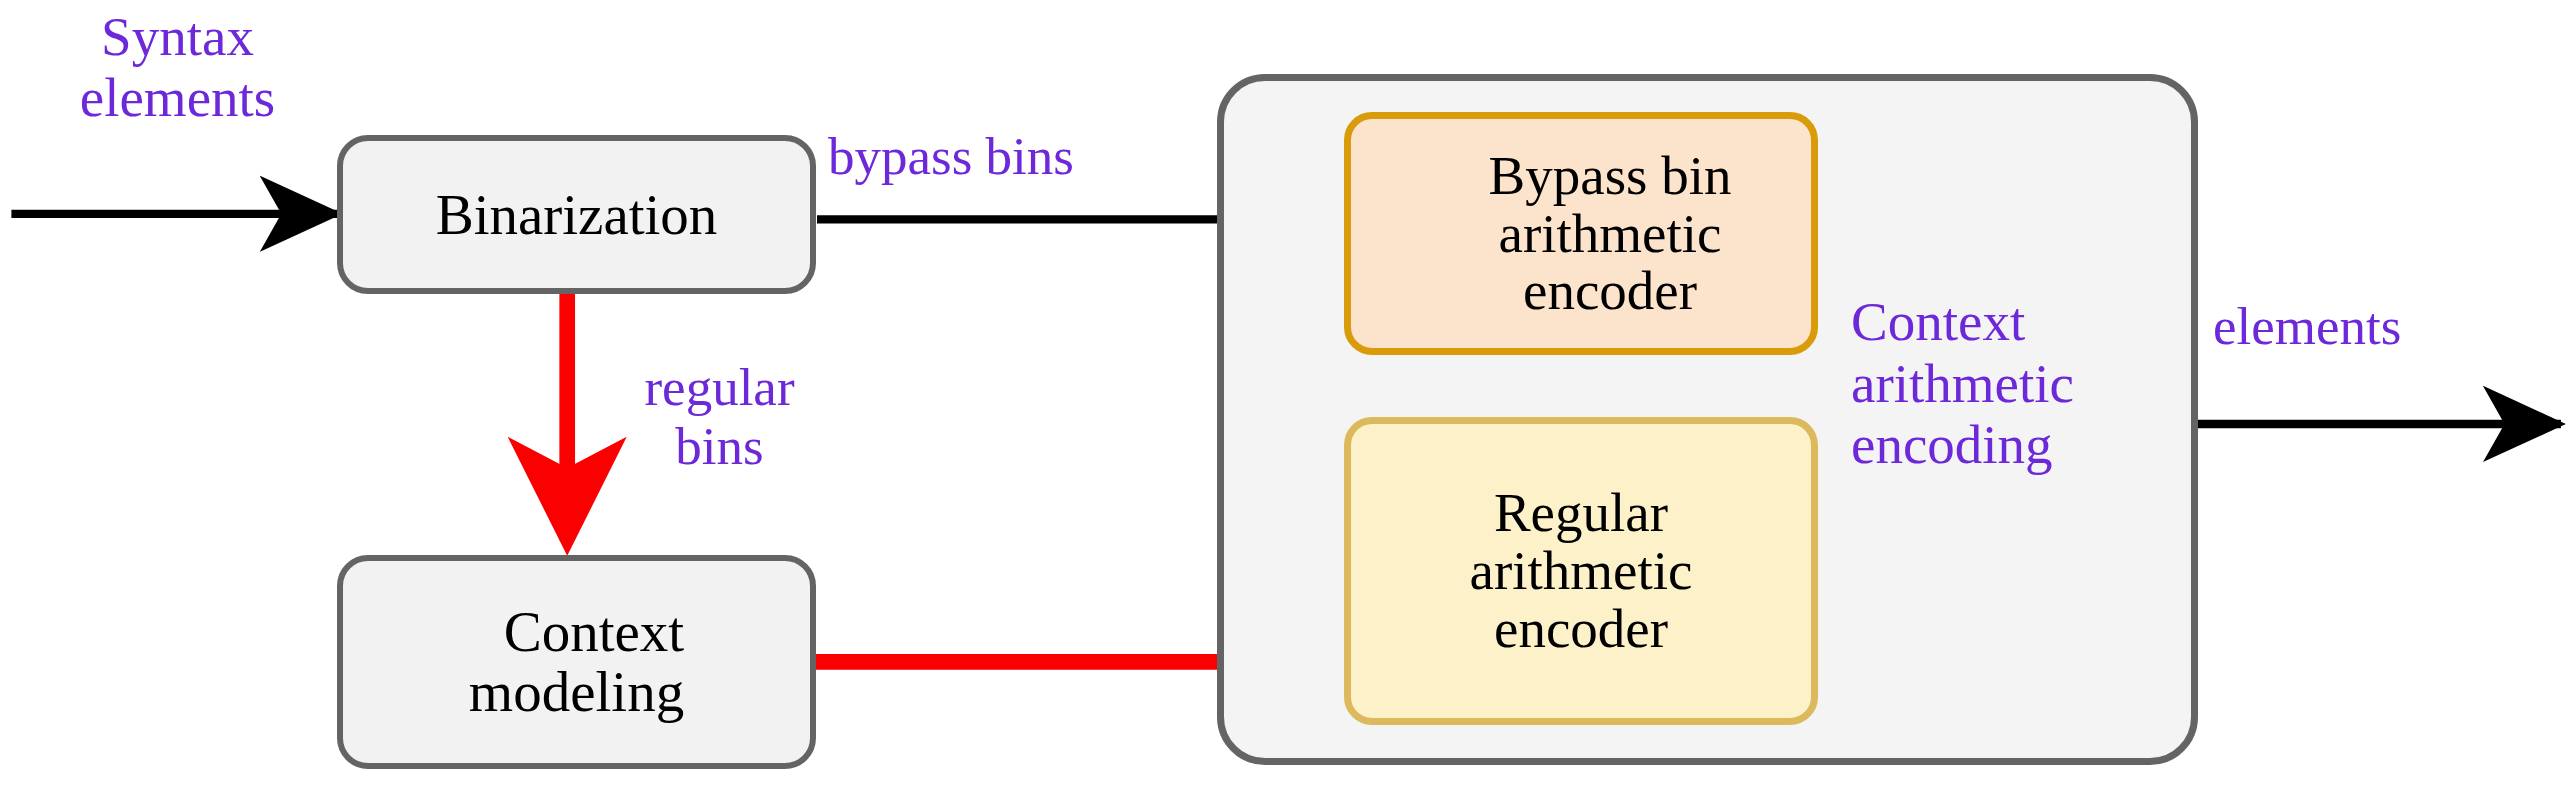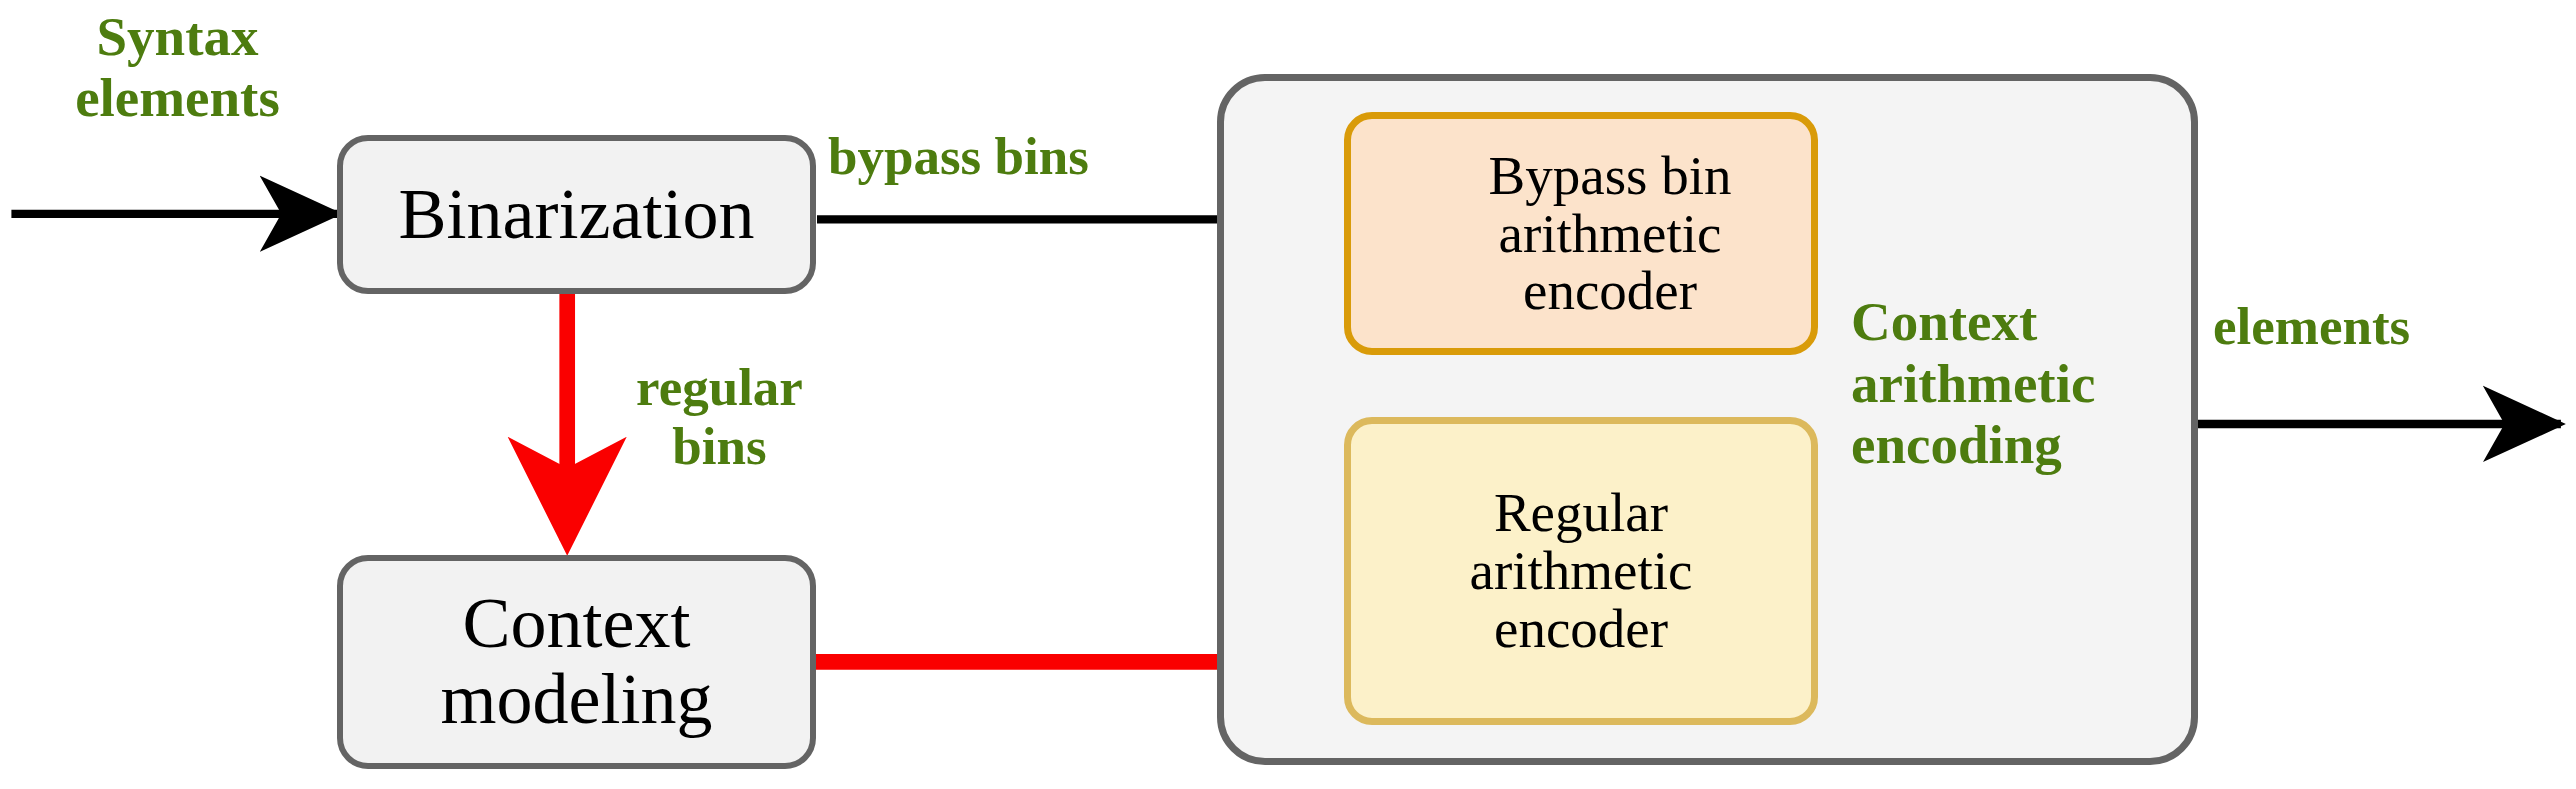--- a/index.html
+++ b/index.html
@@ -20,22 +20,21 @@
     position: absolute;
     left: 0;
     top: 0;
     width: 2576px;
     height: 789px;
   }
   .lbl {
     position: absolute;
     white-space: pre;
     line-height: 1.12;
-    color: #4d7c0f;
-    font-weight: bold;
+    color: #6d28d9;
   }
   .box-text {
     position: absolute;
     display: flex;
     align-items: center;
     justify-content: center;
     text-align: center;
     line-height: 1.05;
     white-space: pre-line;
     pointer-events: none;
@@ -66,21 +65,21 @@
     border: 7.4px solid #d99b09;
   }
   #regular-encoder-box {
     background: #fcf1c9;
     border: 7.4px solid #dcb95c;
   }
 
   
   .t-syntax   { font-size: 55px; text-align: center; }
   .t-edge     { font-size: 53px; }
-  .t-boxmain  { font-size: 72px; }
+  .t-boxmain  { font-size: 57px; text-align: right; }
   .t-enc      { font-size: 55px; }
   .t-binlabel { font-size: 55px; text-align: left; line-height: 1.12; }
 </style>
 </head>
 <body>
 
 <div id="stage">
 
   <svg class="svg-layer" viewBox="0 0 2794 856">
     <defs>

